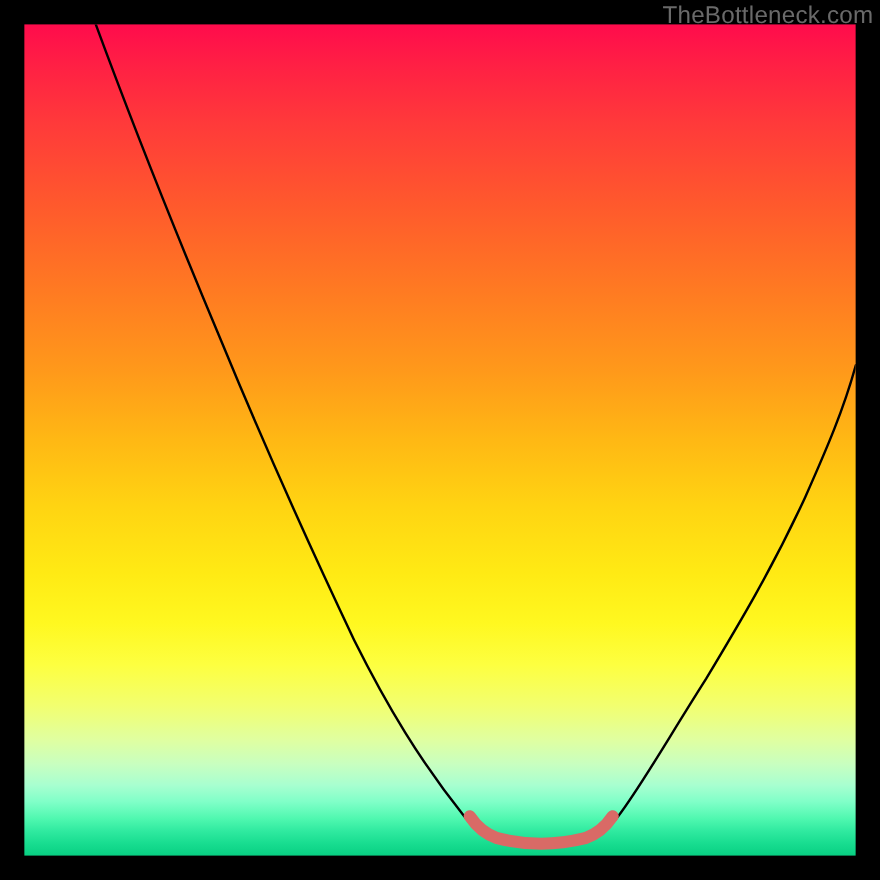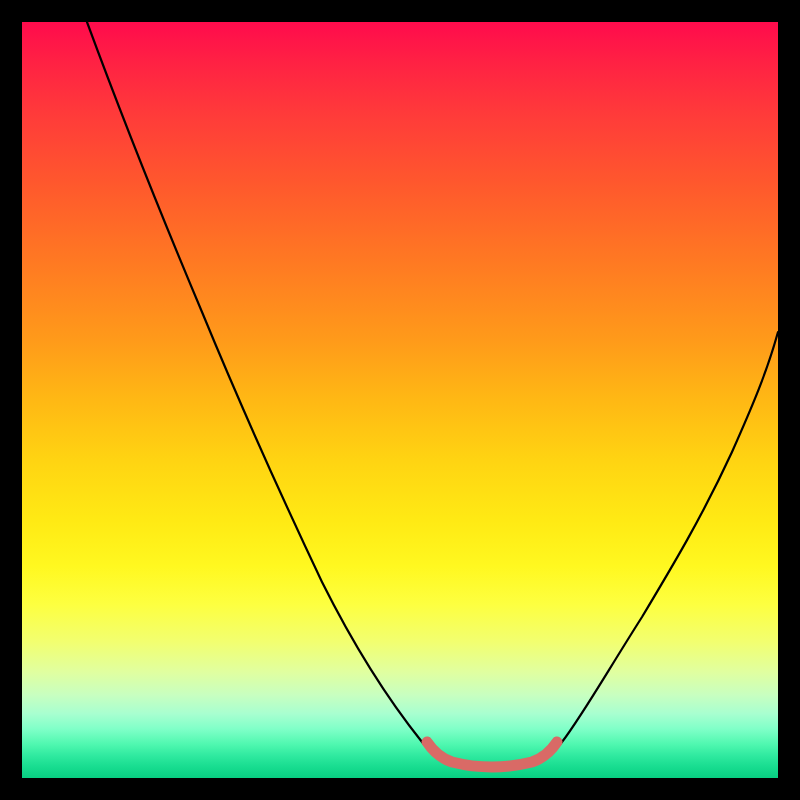--- a/index.html
+++ b/index.html
@@ -83,13 +83,14 @@
                C 650 545, 680 495, 710 430
                C 730 385, 745 350, 756 310" fill="none" stroke="#000" stroke-width="2.2" stroke-linecap="round"></path>
       <path d="M 405 720
                Q 415 735 430 740
                Q 450 745 470 745
                Q 490 745 510 740
                Q 525 735 535 720" fill="none" stroke="#d96a66" stroke-width="11" stroke-linecap="round" stroke-linejoin="round"></path>
     </svg>
   </div>
 
+  <div class="watermark">TheBottleneck.com</div>
 </div>
 
 </body></html>

